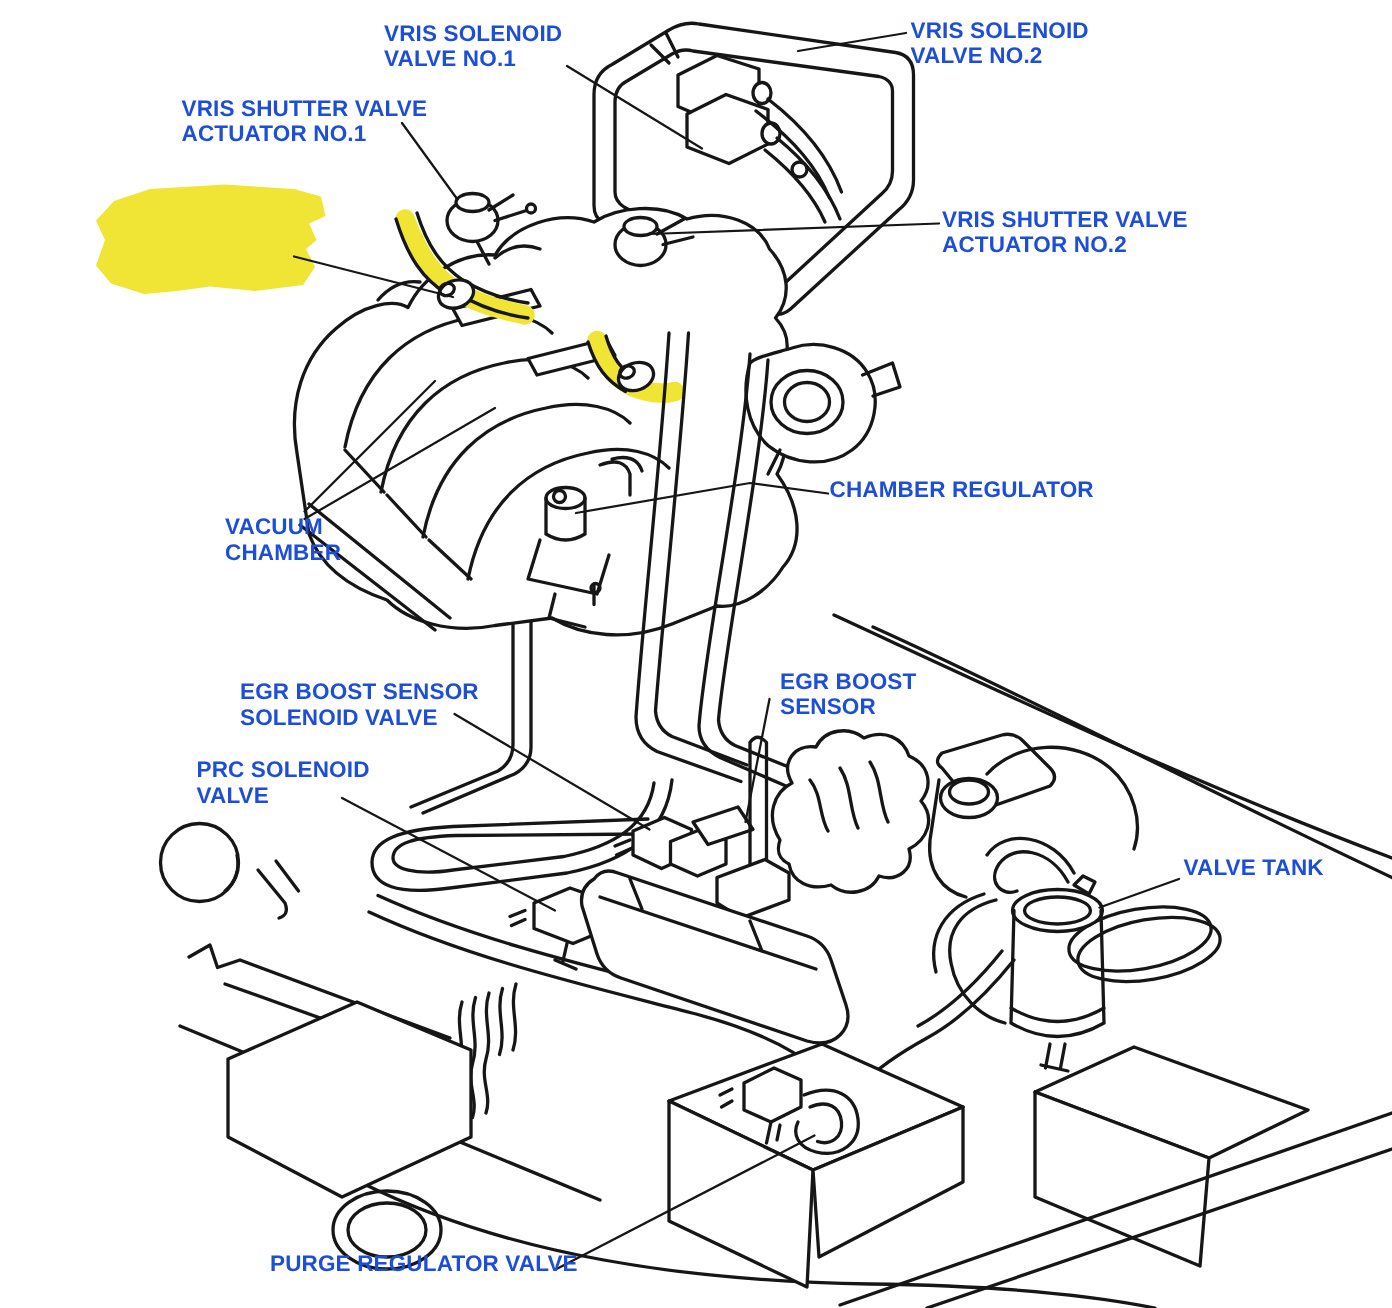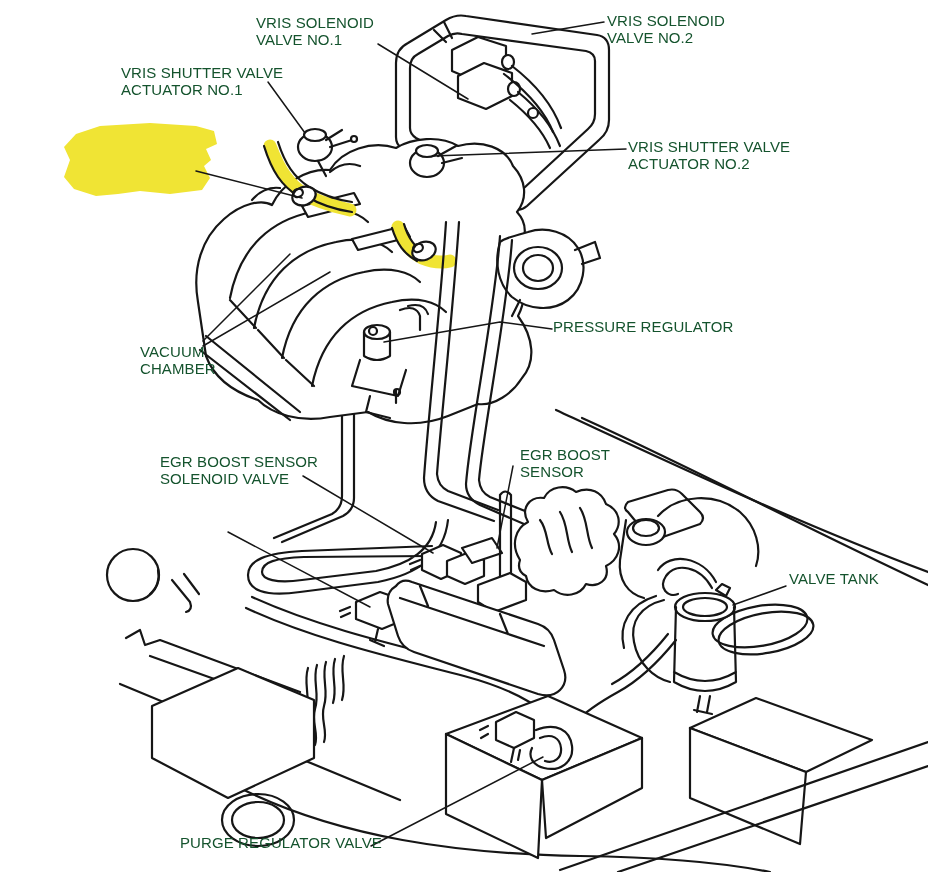--- a/index.html
+++ b/index.html
@@ -4,21 +4,21 @@
 <style>
   html,body{margin:0;padding:0;background:#e8e8e8;}
   #stage{position:relative;width:928px;height:872px;background:#ffffff;overflow:hidden;
          font-family:"Liberation Sans","DejaVu Sans",sans-serif;}
   #art{position:absolute;left:0;top:0;}
   svg *{stroke:#161616;stroke-width:2.2;fill:none;stroke-linecap:round;stroke-linejoin:round;}
   svg .fill{fill:#ffffff;}
   svg .thin{stroke-width:1.5;}
   svg .hl{stroke:#F0E434;stroke-width:13;stroke-linecap:round;}
   svg .blob{fill:#F0E434;stroke:none;}
-  .lbl{position:absolute;font-weight:400;font-size:15px;line-height:17px;color:#14532d;
+  .lbl{position:absolute;font-weight:700;font-size:15px;line-height:17px;color:#1d4ed8;
        white-space:pre-line;letter-spacing:.1px;}
 </style>
 </head>
 <body>
 
 <div id="stage">
 
 <svg id="art" width="928" height="872" viewBox="0 0 928 872">
 
   <g>
@@ -219,23 +219,25 @@
 </svg>
 
 <div class="lbl" style="left:256px;top:14px">VRIS SOLENOID
 VALVE NO.1</div>
 <div class="lbl" style="left:607px;top:12px">VRIS SOLENOID
 VALVE NO.2</div>
 <div class="lbl" style="left:121px;top:64px">VRIS SHUTTER VALVE
 ACTUATOR NO.1</div>
 <div class="lbl" style="left:628px;top:138px">VRIS SHUTTER VALVE
 ACTUATOR NO.2</div>
-<div class="lbl" style="left:553px;top:318px">PRESSURE REGULATOR</div>
-<div class="lbl" style="left:140px;top:343px">VACUUM
+<div class="lbl" style="left:553px;top:318px">CHAMBER REGULATOR</div>
+<div class="lbl" style="left:150px;top:343px">VACUUM
 CHAMBER</div>
 <div class="lbl" style="left:160px;top:453px">EGR BOOST SENSOR
 SOLENOID VALVE</div>
+<div class="lbl" style="left:131px;top:505px">PRC SOLENOID
+VALVE</div>
 <div class="lbl" style="left:520px;top:446px">EGR BOOST
 SENSOR</div>
 <div class="lbl" style="left:789px;top:570px">VALVE TANK</div>
 <div class="lbl" style="left:180px;top:834px">PURGE REGULATOR VALVE</div>
 
 </div>
 
 </body></html>

